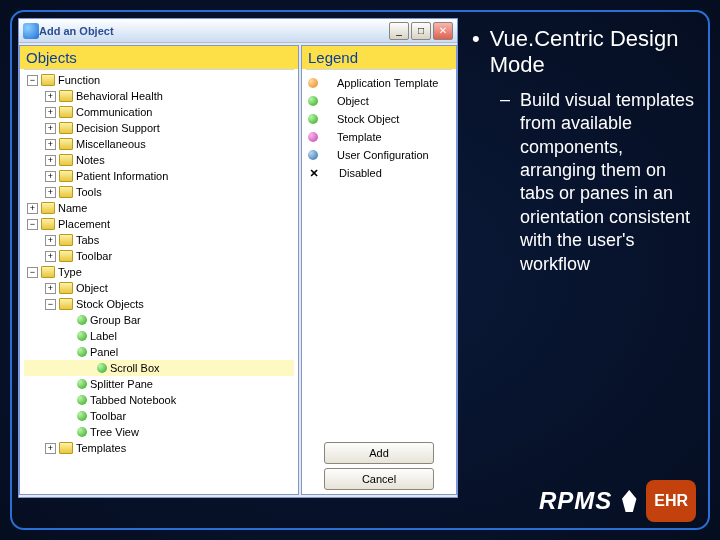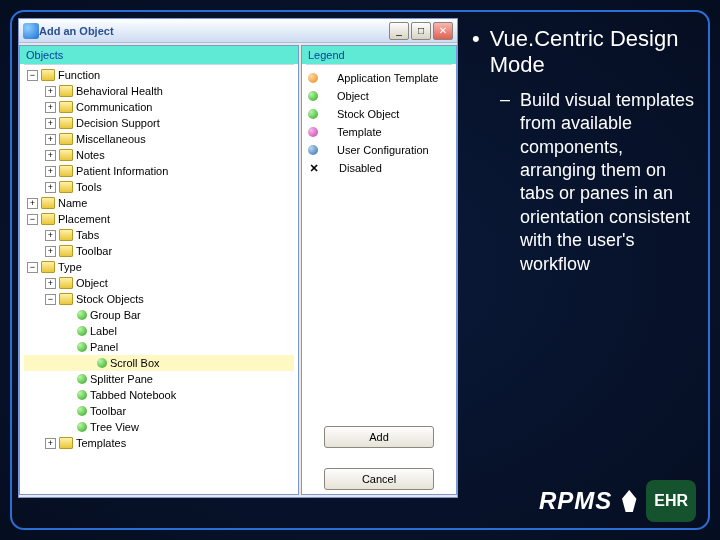--- a/index.html
+++ b/index.html
@@ -71,22 +71,22 @@
     border:1px solid #7a96df;
     display:flex;
     flex-direction:column;
     overflow:hidden;
   }
   .panel-objects { width: 280px; }
   .panel-legend { flex:1; }
   .panel-header {
     color:#0a3ea0;
     padding:3px 6px;
-    font-size:11px;
-    background:#5eead4;
+    font-size:15px;
+    background:#fde047;
   }
   .underline { border-bottom:1px solid #c9d6ef; margin:0 4px; }
   .tree {
     padding: 2px 4px 4px 4px;
     overflow:auto;
     flex:1;
   }
   .tree-row {
     display:flex;
     align-items:center;
@@ -132,21 +132,21 @@
     padding-left:20px;
   }
   .legend-body { padding:4px 6px; }
   .legend-row { display:flex; align-items:center; gap:19px; height:18px; }
   .x-icon { width:12px; height:12px; display:inline-flex; align-items:center; justify-content:center; font-weight:bold; }
   .orange-dot { width:10px;height:10px;border-radius:50%; background:radial-gradient(circle at 30% 30%,#ffd9a0,#e88a20); }
   .button-row {
     padding:4px;
     display:flex;
     flex-direction:column;
-    gap:20px;
+    gap:4px;
     align-items:center;
   }
   .button-row button {
     width: 110px;
     height: 22px;
     background: linear-gradient(to bottom,#fdfdfd,#e6e3d8);
     border:1px solid #8a867a;
     border-radius:3px;
     font-family:inherit;
     font-size:11px;
@@ -169,21 +169,21 @@
     bottom:18px; right:24px;
     display:flex; align-items:center; gap:8px;
     color:#fff;
   }
   .logo-rpms {
     font-weight:bold; font-style:italic; font-size:24px;
     font-family: Arial, sans-serif;
     letter-spacing:1px;
   }
   .logo-ehr {
-    background:#14532d;
+    background:#c2410c;
     color:#fff;
     font-weight:bold;
     padding:12px 8px;
     border-radius:8px;
     font-size:16px;
     font-family: Arial, sans-serif;
   }
   .feather {
     width:18px; height:22px;
     background:#fff;

